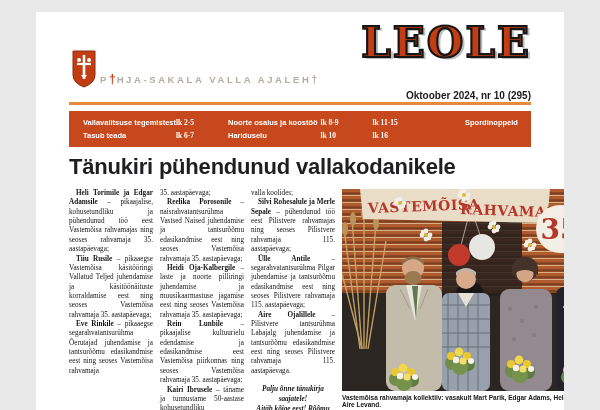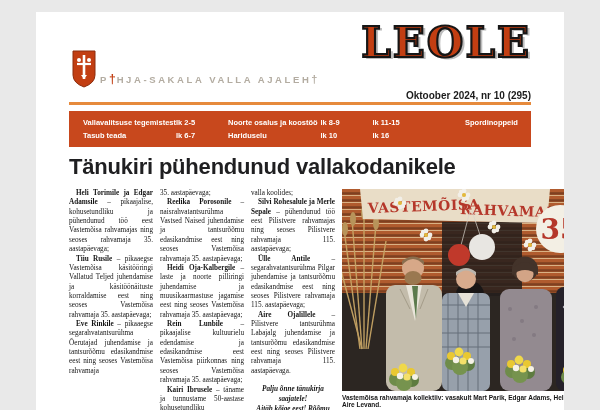--- a/index.html
+++ b/index.html
@@ -32,21 +32,21 @@
   .rule { position:absolute; top:90px; left:33px; right:33px; height:3px; background:#e68a3c; }
   
   .navbar {
     position:absolute; top:99px; left:33px; right:33px; height:36px;
     background:#c8481d; color:#ffffff; display:flex; align-items:center;
     padding:0 14px; 
     font-family:"Liberation Sans", sans-serif; font-weight:bold; font-size:7.5px;
   }
   .nav-group { flex:1; display:grid; grid-template-columns:1fr 52px; row-gap:4px; }
   .nav-label { white-space:nowrap; }
-  .nav-pages { white-space:nowrap; }
+  .nav-pages { white-space:nowrap;font-family:Liberation Serif, serif; }
   
   .headline {
     position:absolute; top:142px; left:33px;
     font-family:"Liberation Sans", sans-serif; font-weight:bold;
     font-size:22px; color:#1f1f21; letter-spacing:-0.2px;
   }
   
   .content { position:absolute; top:177px; left:33px; right:33px; display:flex; gap:7px; }
   .col { width:84px; flex:0 0 84px; font-size:7.2px; line-height:1.3; text-align:justify; color:#141414; }
   .col p { text-indent:7px; }

